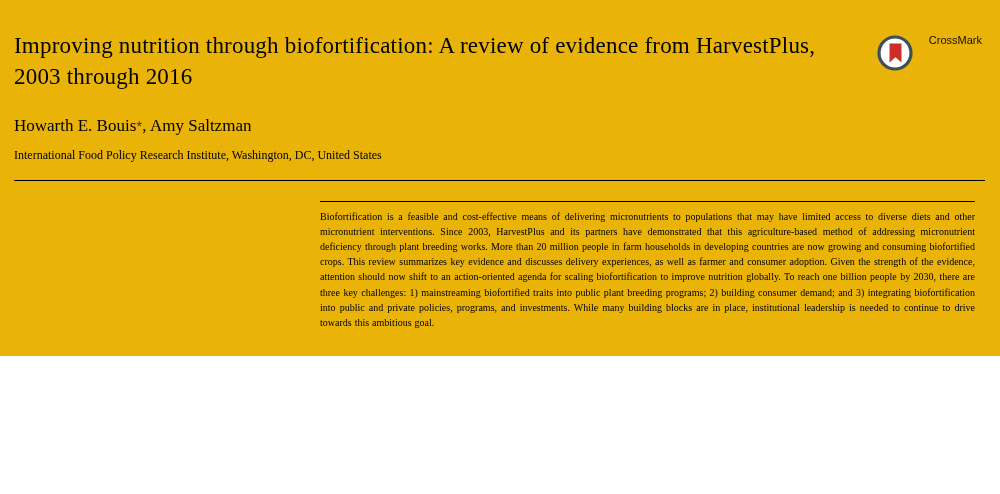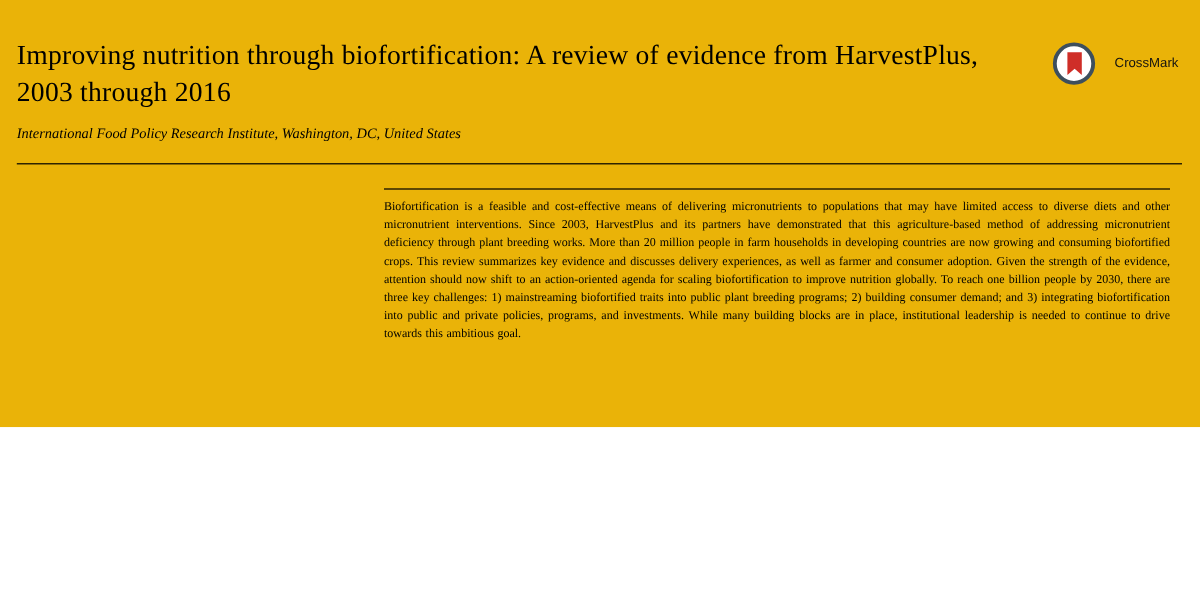--- a/index.html
+++ b/index.html
@@ -21,21 +21,21 @@
   }
   .title {
     max-width: 820px;
     font-size: 23px;
     line-height: 31px;
     font-weight: 400;
     letter-spacing: 0.2px;
   }
   .crossmark-badge {
     display: flex;
-    align-items: center;
+    align-items: flex-start;
     gap: 15px;
     margin-top: 4px;
     cursor: pointer;
     flex: 0 0 auto;
   }
   .crossmark-label {
     font-family: "Liberation Sans", sans-serif;
     font-size: 11px;
     color: #111;
   }
@@ -45,21 +45,20 @@
     line-height: 20px;
   }
   .author-mark {
     font-size: 11px;
     vertical-align: super;
     color: #333;
   }
   .affiliation {
     margin: 12px 0 0 14px;
     font-size: 12px;
-    font-style: italic;
     line-height: 14px;
   }
   .rule-top {
     margin: 18px 15px 0 14px;
     border: none;
     border-top: 1.2px solid #000;
   }
   .abstract-col {
     margin: 20px 25px 0 320px;
   }
@@ -101,20 +100,23 @@
       <span style="display:inline-flex;">
         <svg width="38" height="38" viewBox="0 0 38 38" aria-hidden="true">
           <circle cx="19" cy="19" r="16" fill="#ffffff" stroke-width="3.2" stroke="#3d4f5d"></circle>
           <path d="M13.5 9.5 h12 v19 l-6 -5.2 l-6 5.2 z" fill="#cf2e28"></path>
         </svg>
       </span>
       <span class="crossmark-label">CrossMark</span>
     </div>
   </div>
 
+  <div class="authors-line">
+    <span>Howarth E. Bouis</span><span class="author-mark">⁎</span><span>, </span><span>Amy Saltzman</span>
+  </div>
 
   <div class="affiliation">International Food Policy Research Institute, Washington, DC, United States</div>
 
   <hr class="rule-top">
 
   <div class="abstract-col">
     <hr class="abstract-divider">
     <div class="abstract-text">Biofortification is a feasible and cost-effective means of delivering micronutrients to populations that may have limited access to diverse diets and other micronutrient interventions. Since 2003, HarvestPlus and its partners have demonstrated that this agriculture-based method of addressing micronutrient deficiency through plant breeding works. More than 20 million people in farm households in developing countries are now growing and consuming biofortified crops. This review summarizes key evidence and discusses delivery experiences, as well as farmer and consumer adoption. Given the strength of the evidence, attention should now shift to an action-oriented agenda for scaling biofortification to improve nutrition globally. To reach one billion people by 2030, there are three key challenges: 1) mainstreaming biofortified traits into public plant breeding programs; 2) building consumer demand; and 3) integrating biofortification into public and private policies, programs, and investments. While many building blocks are in place, institutional leadership is needed to continue to drive towards this ambitious goal.</div>
   </div>
 

